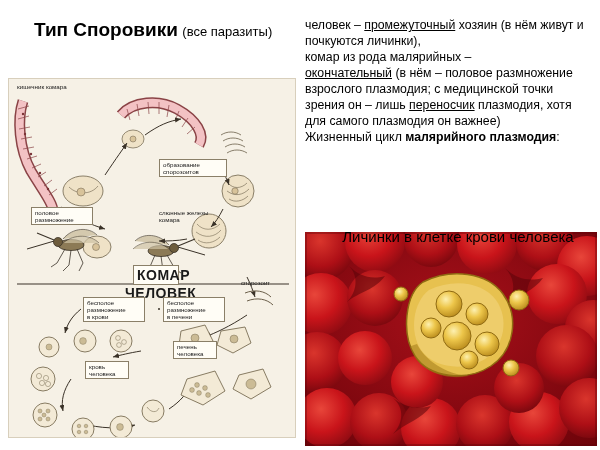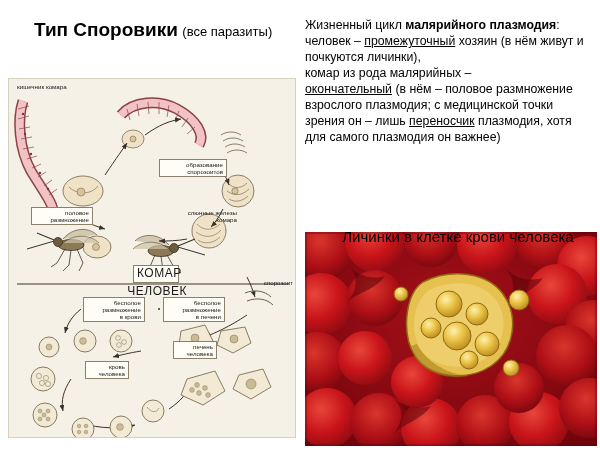--- a/index.html
+++ b/index.html
@@ -67,31 +67,31 @@
     border: 1px solid #d8cfbc;
     overflow: hidden;
   }
   .diagram svg { display: block; }
 
   .dlabel {
     position: absolute;
     font-size: 6.2px;
     color: #1a1a1a;
     line-height: 1.15;
-    text-align: right;
+    text-align: left;
     font-family: "Liberation Sans", sans-serif;
   }
   .dlabel.box {
     border: 1px solid #8a7f68;
     background: #fffdf6;
     padding: 1px 3px;
   }
   .dlabel.big {
-    font-size: 12px;
-    font-weight: normal;
+    font-size: 14px;
+    font-weight: bold;
     letter-spacing: 0.5px;
   }
 
   
   .photo {
     position: absolute;
     left: 305px; top: 232px;
     width: 292px; height: 214px;
     overflow: hidden;
     background: #b8121a;
@@ -102,26 +102,26 @@
 <body>
 
 <div class="slide">
 
   <div class="title">
     <span class="main">Тип Споровики</span>
     <span class="sub">(все паразиты)</span>
   </div>
 
   <div class="rtext">
+    <div>человек – <u>промежуточный</u> хозяин (в нём живут и почкуются личинки),<br>
+    комар из рода малярийных –<br>
+    <u>окончательный</u> (в нём – половое размножение взрослого плазмодия; с медицинской точки зрения он – лишь <u>переносчик</u> плазмодия, хотя для самого плазмодия он важнее)</div>
     <div>
       <span>Жизненный цикл </span><b>малярийного плазмодия</b><span>:</span>
     </div>
-    <div>человек – <u>промежуточный</u> хозяин (в нём живут и почкуются личинки),<br>
-    комар из рода малярийных –<br>
-    <u>окончательный</u> (в нём – половое размножение взрослого плазмодия; с медицинской точки зрения он – лишь <u>переносчик</u> плазмодия, хотя для самого плазмодия он важнее)</div>
   </div>
 
   <div class="photo-caption">Личинки в клетке крови человека</div>
 
   <div class="diagram">
     <svg width="288" height="360" viewBox="0 0 288 360" xmlns="http://www.w3.org/2000/svg">
       <defs>
         <marker id="ar" markerWidth="7" markerHeight="7" refX="6" refY="2.5" orient="auto">
           <path d="M0,0 L6,2.5 L0,5 z" fill="#3a3228"></path>
         </marker>

